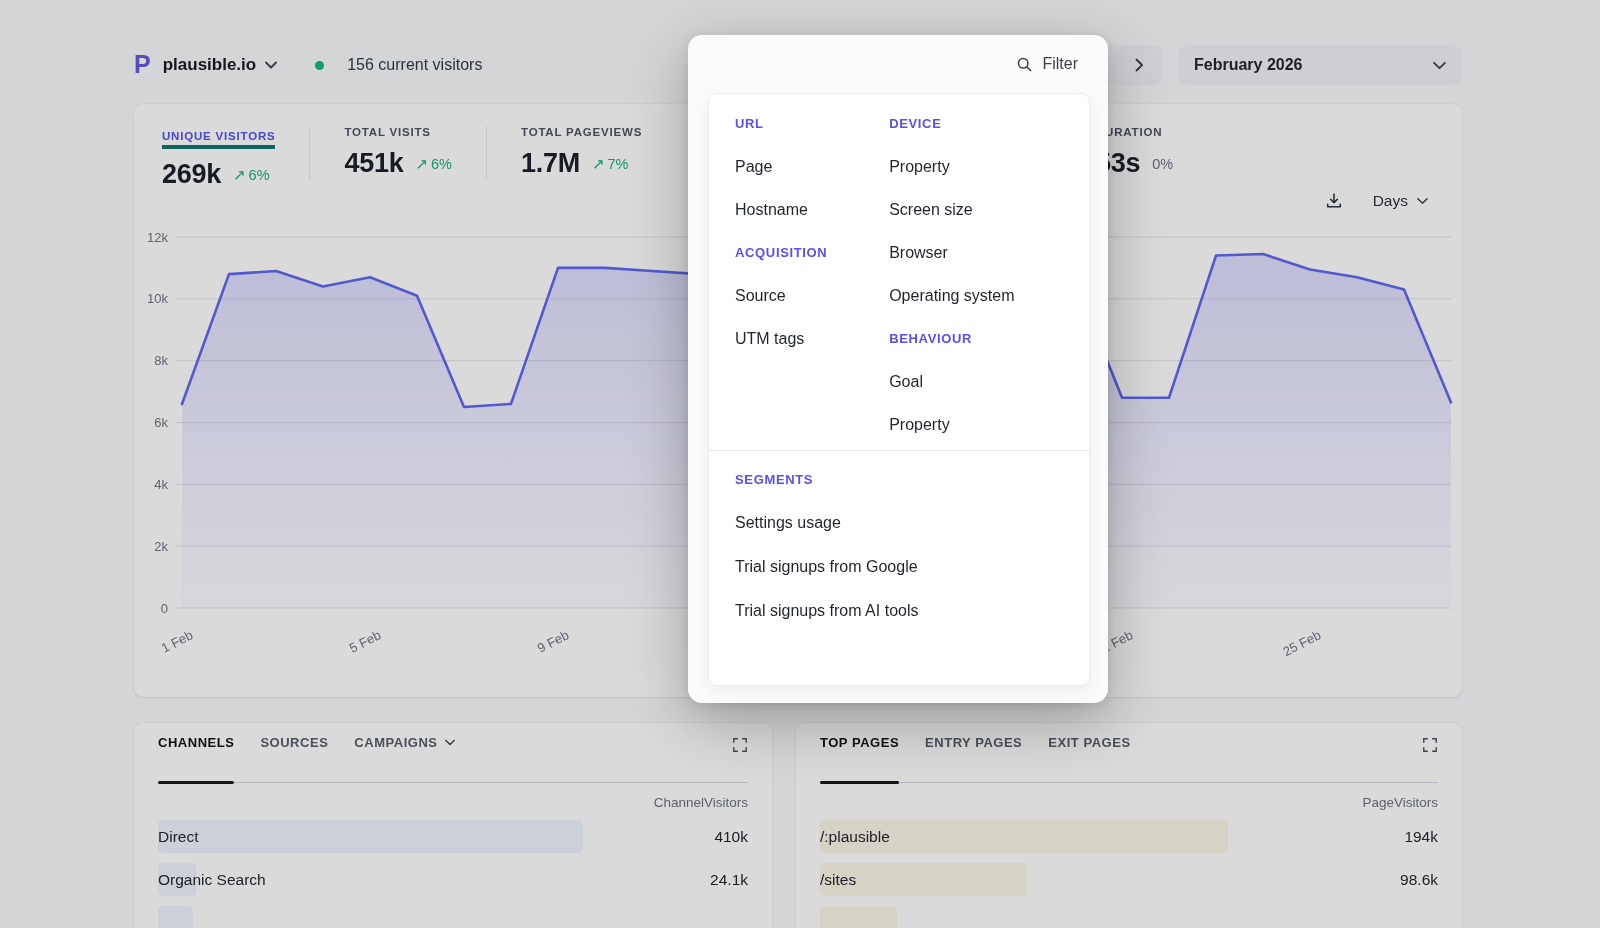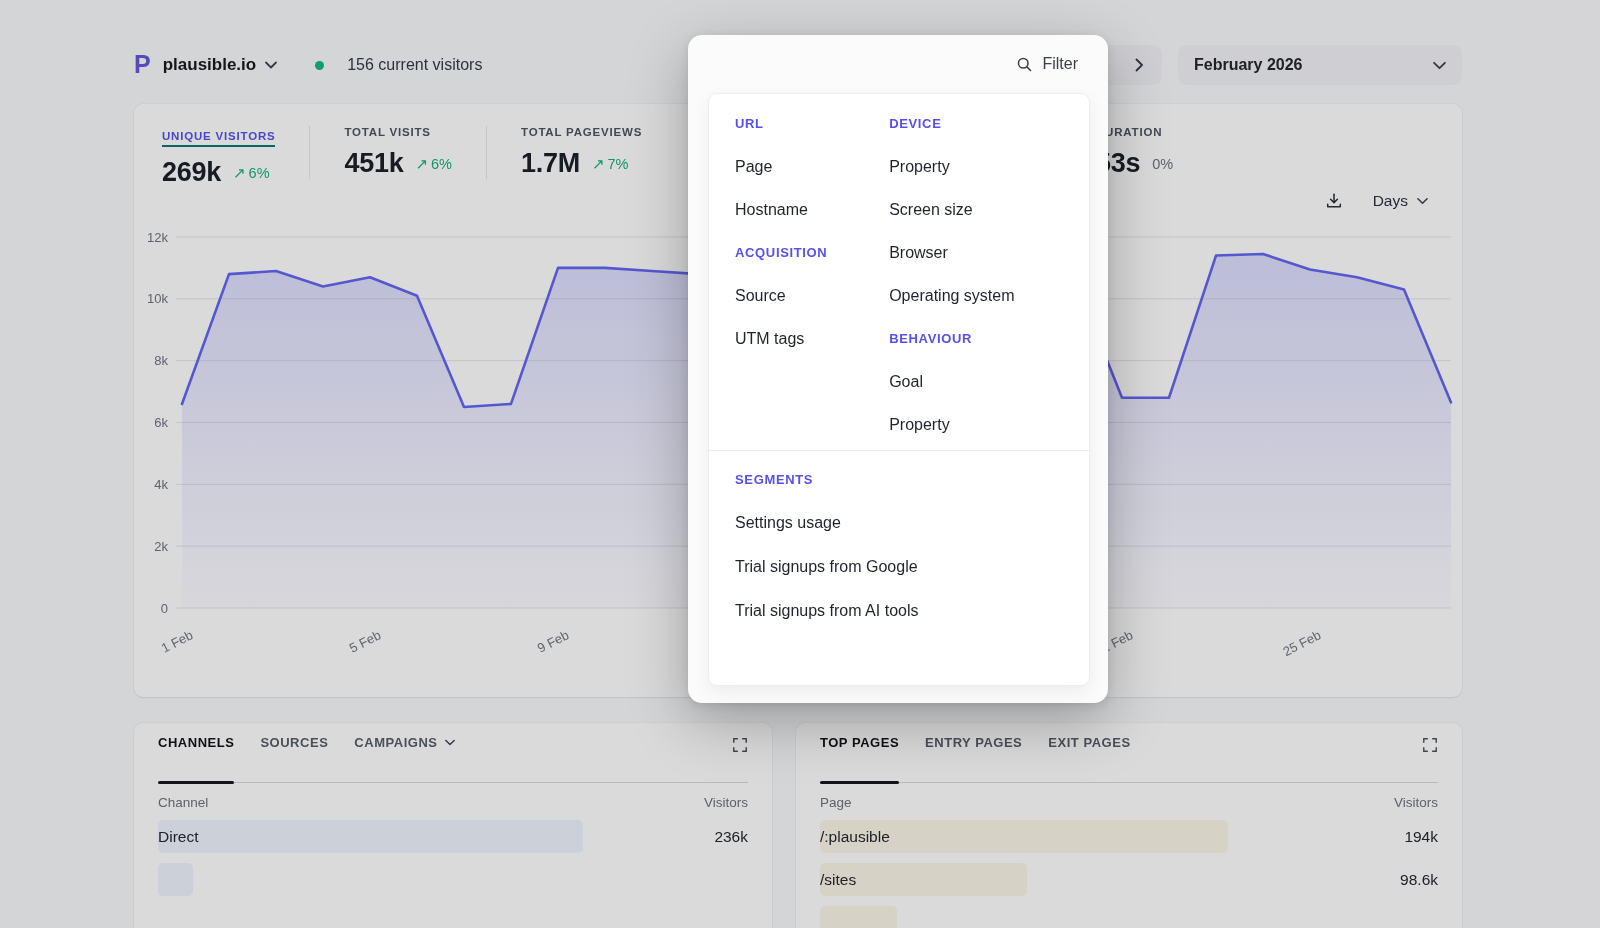--- a/index.html
+++ b/index.html
@@ -23,21 +23,21 @@
   .date-label{font-size:16px;font-weight:700;color:#23262b}
 
   
   .card{position:absolute;background:#fff;border-radius:9px;box-shadow:0 1px 2px rgba(16,24,40,.06), 0 0 0 1px rgba(16,24,40,.03)}
   .card-main{left:134px;top:104px;width:1328px;height:593px}
   .stats{position:relative;display:flex;align-items:flex-start;padding:22px 28px 0 28px}
   .stat{padding:0 34px;border-left:1px solid #e7e8ec;cursor:pointer}
   .stat:first-child{padding-left:0;border-left:none}
   .stat-right{position:absolute;left:962px;top:22px;border-left:none;padding:0}
   .stat-label{font-size:11.5px;font-weight:700;letter-spacing:.07em;color:#4d5560;white-space:nowrap}
-  .stat.active .stat-label{color:#5850ec;border-bottom:2px solid #0f766e;padding-bottom:3px;display:inline-block}
+  .stat.active .stat-label{color:#5850ec;border-bottom:4px solid #0f766e;padding-bottom:3px;display:inline-block}
   .stat-vrow{display:flex;align-items:center;gap:12px;margin-top:10px}
   .stat-value{font-size:27px;font-weight:700;color:#1b1f27;letter-spacing:-.01em}
   .stat-change{font-size:14.5px;color:#17b07c;display:flex;align-items:center;gap:3px}
   .stat-change.flat{color:#6b7280}
   .trend-arrow{font-size:15px;line-height:1}
   .days-ctl{position:absolute;right:34px;top:88px;display:flex;align-items:center;gap:30px;color:#2c313a}
   .dl-icon{display:inline-flex;color:#2c313a;cursor:pointer}
   .interval{display:flex;align-items:center;gap:9px;font-size:15.5px;color:#2c313a;cursor:pointer}
   .chart-wrap{position:absolute;left:14px;top:126px;width:1312px;height:440px}
 
@@ -61,21 +61,21 @@
 
   
   .card-bl{left:134px;top:723px;width:638px;height:240px;border-radius:9px 9px 0 0}
   .card-br{left:796px;top:723px;width:666px;height:240px;border-radius:9px 9px 0 0}
   .tcard-inner{position:relative;padding:12px 24px 0 24px}
   .tabs{display:flex;gap:26px;border-bottom:1px solid #d9dade;align-items:flex-start}
   .tab{position:relative;font-size:13px;font-weight:600;letter-spacing:.04em;color:#565c66;padding-bottom:32px;cursor:pointer;display:flex;align-items:center;gap:7px}
   .tab.active{color:#101215;font-weight:700}
   .tab.active::after{content:'';position:absolute;left:0;right:0;bottom:-2px;height:3px;background:#17181b;border-radius:2px}
   .expand{position:absolute;top:14px;right:24px;color:#4c525c;cursor:pointer}
-  .thead{display:flex;justify-content:space-between;margin-top:12px;font-size:13.5px;color:#6d727c}
+  .thead{display:flex;justify-content:flex-end;margin-top:12px;font-size:13.5px;color:#6d727c}
   .trow{position:relative;height:33px;margin-top:10px;display:flex;align-items:center;justify-content:space-between;cursor:pointer}
   .tbar{position:absolute;left:0;top:0;bottom:0;border-radius:5px}
   .tlabel{position:relative;z-index:1;font-size:15.5px;color:#23272e;}
   .tvalue{position:relative;z-index:1;font-size:15.5px;color:#23272e}
 
   svg{display:block}
 </style>
 </head>
 <body>
 
@@ -315,21 +315,26 @@
           <path d="M6 16H2v-4"></path>
         </svg>
       </span>
       <div class="thead">
         <span>Channel</span>
         <span>Visitors</span>
       </div>
       <div class="trow">
         <div class="tbar" style="width: 72%; background: rgb(238, 244, 253);"></div>
         <span class="tlabel">Direct</span>
-        <span class="tvalue">236k</span>
+        <span class="tvalue">410k</span>
+      </div>
+      <div class="trow">
+        <div class="tbar" style="width: 6.4%; background: rgb(238, 244, 253);"></div>
+        <span class="tlabel">Organic Search</span>
+        <span class="tvalue">24.1k</span>
       </div>
       <div class="trow">
         <div class="tbar" style="width: 6%; background: rgb(238, 244, 253);"></div>
         <span class="tlabel"></span>
         <span class="tvalue"></span>
       </div>
     </div>
 </div>
 <div class="card card-br">
   <div class="tcard-inner" id="card-pages">

